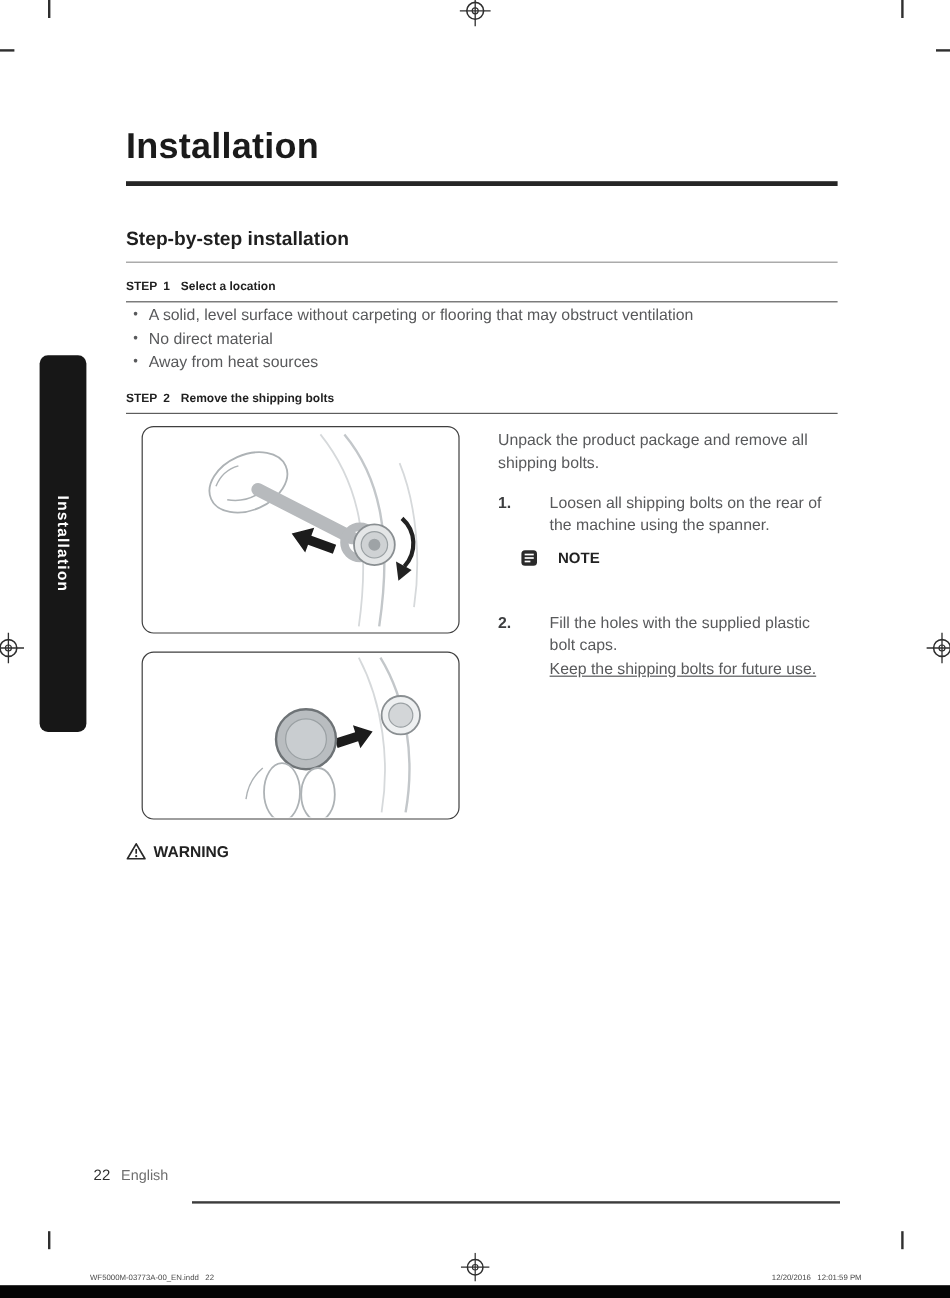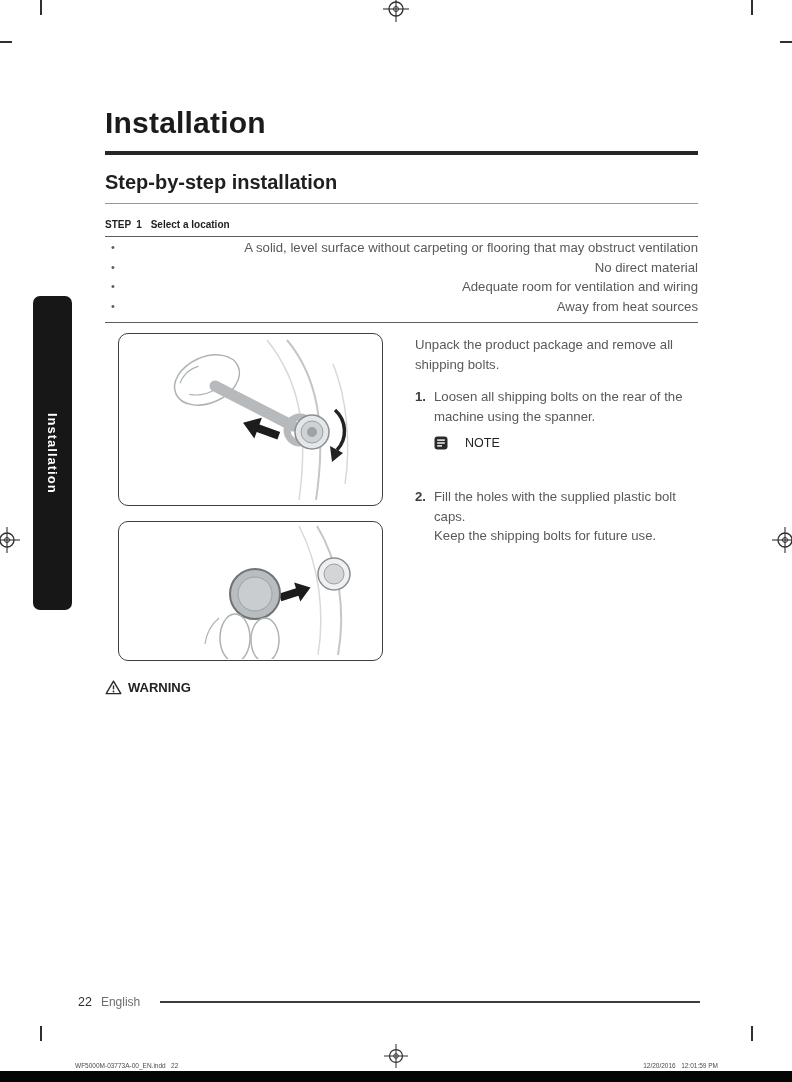--- a/index.html
+++ b/index.html
@@ -33,61 +33,61 @@
   .sidebar-tab span {
     writing-mode:vertical-rl; color:#ffffff; font-size:13px; font-weight:700;
     letter-spacing:1px;
   }
 
   
   .content { position:absolute; left:105px; top:106px; width:593px; }
   .title { font-size:30px; font-weight:600; color:#1b1b1b; letter-spacing:0.2px; }
   .title-rule { margin-top:11px; height:4px; background:#262626; }
 
-  .section-heading { margin-top:16px; font-size:20px; font-weight:700; color:#1f1f1f; }
+  .section-heading { margin-top:36px; font-size:16px; font-weight:700; color:#1f1f1f; }
   .thin-rule { margin-top:9px; height:1px; background:#979797; }
 
   .step-heading { margin-top:15px; font-size:10px; font-weight:700; color:#1f1f1f; }
   .step-heading .step-num { margin:0 9px 0 5px; }
   .step-rule { margin-top:6px; height:1px; background:#5d5d5d; }
 
   .body { font-size:13.2px; line-height:19.5px; color:#58595b; }
   .intro { margin-top:10px; }
   .bullets { list-style:none; margin-top:1px; }
-  .bullets li { position:relative; padding-left:19px; font-size:13.2px; line-height:19.5px; color:#58595b;text-align:right; }
+  .bullets li { position:relative; padding-left:19px; font-size:13.2px; line-height:19.5px; color:#58595b; }
   .bullets li::before { content:"\2022"; position:absolute; left:6px; top:0; font-size:11px; color:#58595b; }
 
   
   .step2-grid { display:grid; grid-template-columns:310px 283px; margin-top:10px; }
   .figures { padding-left:13px; }
   .figure {
     width:265px; border:1.6px solid #3f3f3f; border-radius:10px; background:#fff;
     overflow:hidden;
   }
   .figure.f1 { height:173px; }
   .figure.f2 { margin-top:15px; height:140px; }
 
   .instructions { padding-top:2px; }
   .olist-item { display:flex; margin-top:13px; }
   .olist-item .num { font-weight:700; color:#3c3d3f; font-size:13.2px; line-height:19.5px; width:19px; flex:0 0 19px; }
-  .olist-item .itext { flex:1; }
+  .olist-item .itext { flex:1;margin-left:24px; }
   .olist-item.second { margin-top:37px; }
 
   .note-block { margin-left:19px; margin-top:10px; }
   .note-head { display:flex; align-items:center; gap:5px; }
-  .note-head span { font-size:12.5px; font-weight:400; color:#222;padding-left:12px; }
+  .note-head span { font-size:12.5px; font-weight:700; color:#222;padding-left:12px; }
   .note-text { margin-top:7px; }
 
   .warning-block { margin-top:19px; }
   .warning-head { display:flex; align-items:flex-start; gap:6px; }
   .warning-head span { font-size:13px; font-weight:700; color:#222; }
   .warning-text { margin-top:8px; width:593px; }
 
   
-  .footer { position:absolute; left:78px; top:995px; display:flex; align-items:center; }
+  .footer { position:absolute; left:78px; top:972px; display:flex; align-items:center; }
   .footer .pagenum { font-size:12.5px; color:#2e2e2e; }
   .footer .lang { font-size:12px; color:#6e6e6e; margin-left:9px; }
   .footer-rule { position:absolute; left:160px; top:1001px; width:540px; height:2px; background:#3c3c3c; }
 
   .printrow {
     position:absolute; left:75px; right:74px; top:1062px;
     display:flex; justify-content:space-between;
     font-size:6.5px; color:#4a4a4a; white-space:pre;
   }
 </style>
@@ -140,24 +140,26 @@
     <div class="thin-rule"></div>
 
     <div class="step-heading">
       <span class="step-word">STEP</span><span class="step-num">1</span><span class="step-title">Select a location</span>
     </div>
     <div class="step-rule"></div>
 
     <ul class="bullets">
       <li>A solid, level surface without carpeting or flooring that may obstruct ventilation</li>
       <li>No direct material</li>
-      <li>Adequate room for ventilation and wiring</li>
       <li>Away from heat sources</li>
     </ul>
 
+    <div class="step-heading">
+      <span class="step-word">STEP</span><span class="step-num">2</span><span class="step-title">Remove the shipping bolts</span>
+    </div>
     <div class="step-rule"></div>
 
     <div class="step2-grid">
       <div class="figures">
 
         <div class="figure f1">
           <svg width="262" height="170" viewBox="0 0 262 170">
             <path d="M168,6 C198,42 208,92 197,166" fill="none" stroke="#c3c7ca" stroke-width="2"></path>
             <path d="M148,6 C180,46 190,94 180,166" fill="none" stroke="#d6d9db" stroke-width="1.5"></path>
             <path d="M214,30 C228,64 232,110 226,150" fill="none" stroke="#d6d9db" stroke-width="1.5"></path>
@@ -223,21 +225,21 @@
               <rect x="3.2" y="9.2" width="4.8" height="1.4" fill="#ffffff"></rect>
             </svg>
             <span>NOTE</span>
           </div>
         </div>
 
         <div class="olist-item second">
           <span class="num">2.</span>
           <span class="itext">
             <span class="body" style="display:block;">Fill the holes with the supplied plastic bolt caps.</span>
-            <span class="body" style="display:block;">Keep the shipping bolts for future use.</span>
+            <span class="body" style="display:block;text-decoration:underline;">Keep the shipping bolts for future use.</span>
           </span>
         </div>
       </div>
     </div>
 
     <div class="warning-block">
       <div class="warning-head">
         <svg width="17" height="15" viewBox="0 0 17 15">
           <path d="M8.5,1.2 L15.8,13.6 L1.2,13.6 Z" fill="none" stroke="#2a2a2a" stroke-width="1.4" stroke-linejoin="round"></path>
           <line x1="8.5" y1="5.4" x2="8.5" y2="9.4" stroke="#2a2a2a" stroke-width="1.4"></line>

